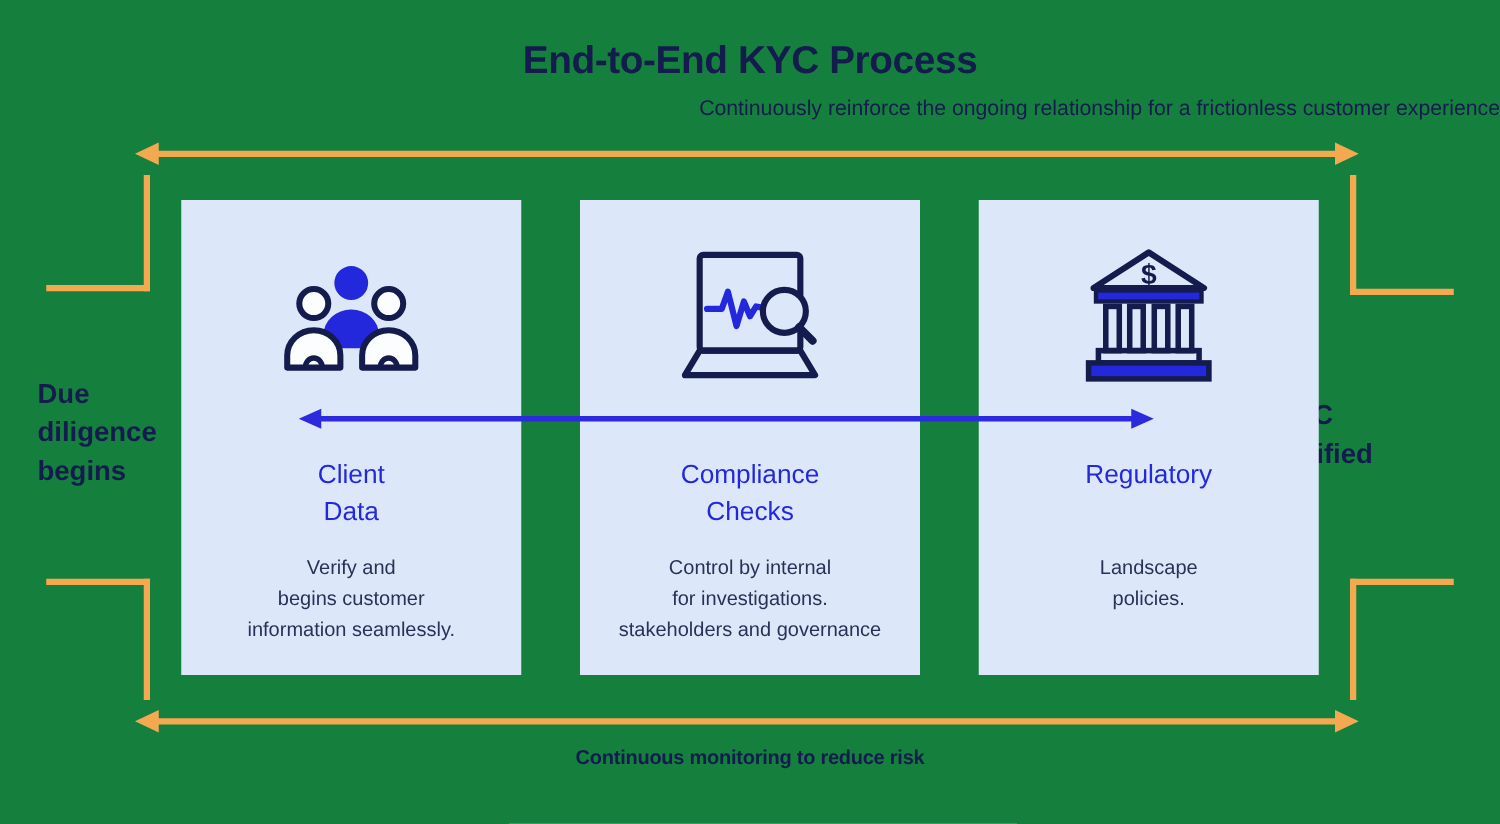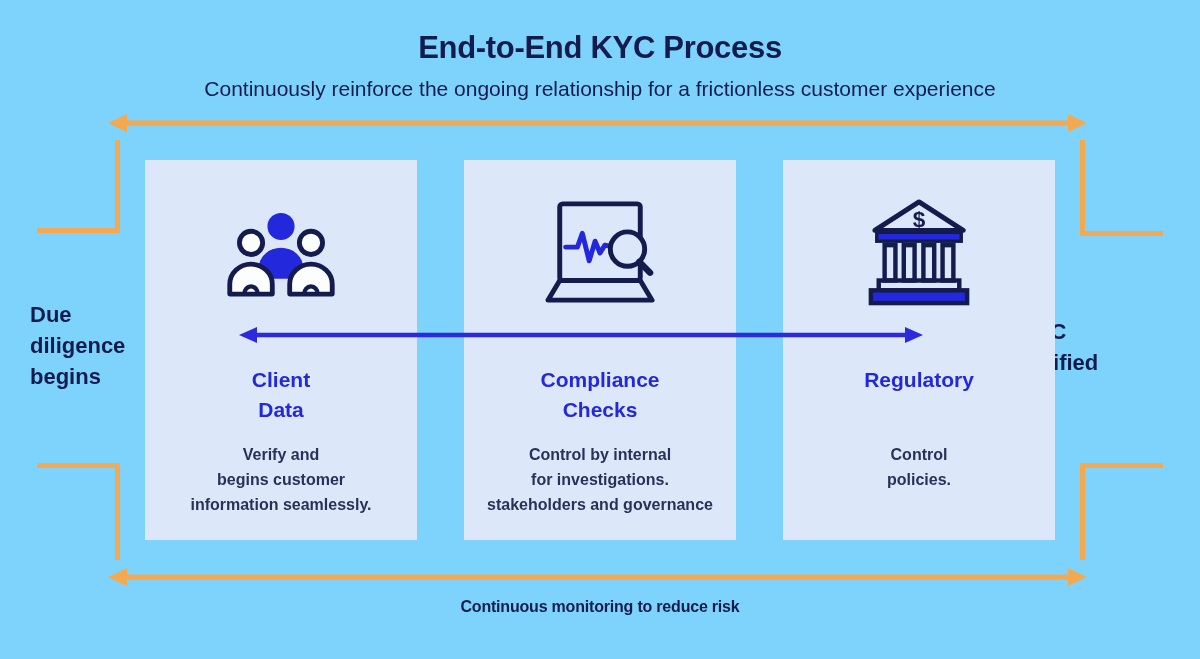--- a/index.html
+++ b/index.html
@@ -4,26 +4,26 @@
 <style>
   :root{
     --navy:#141B4D;
     --blue:#2428DC;
     --orange:#F4A951;
     --card_bg:#DCE7FA;
     --body_text:#2A3157;
   }
   *{margin:0;padding:0;box-sizing:border-box;}
   body{background:#ffffff;font-family:"Liberation Sans",sans-serif;}
-  .canvas{position:relative;width:1200px;height:659px;background:#7dd3fc;overflow:hidden;}
+  .canvas{position:relative;width:1200px;height:659px;background:#15803d;overflow:hidden;}
 
   .title{position:absolute;top:30px;left:0;width:100%;text-align:center;
          font-size:31px;font-weight:700;color:var(--navy);letter-spacing:-0.3px;}
-  .subtitle{position:absolute;top:77px;left:0;width:100%;text-align:center;
-         font-size:21px;color:var(--navy);}
+  .subtitle{position:absolute;top:77px;left:0;width:100%;text-align:right;
+         font-size:17px;color:var(--navy);}
 
   .h-arrow{position:absolute;left:105px;width:985px;height:26px;}
   .h-arrow.top{top:110px;}
   .h-arrow.bottom{top:564px;}
   .mid-arrow{position:absolute;left:237px;top:324px;width:688px;height:22px;z-index:5;}
 
   .bracket{position:absolute;width:83px;}
   .bracket.tl{left:37px;top:140px;height:93px;border-right:5px solid var(--orange);border-bottom:5px solid var(--orange);}
   .bracket.tr{left:1080px;top:140px;height:96px;border-left:5px solid var(--orange);border-bottom:5px solid var(--orange);}
   .bracket.bl{left:37px;top:463px;height:97px;border-right:5px solid var(--orange);border-top:5px solid var(--orange);}
@@ -36,23 +36,23 @@
   .bottom-caption{position:absolute;top:598px;left:0;width:100%;text-align:center;
          font-size:16px;font-weight:700;color:var(--navy);letter-spacing:-0.2px;}
 
   .card{position:absolute;top:160px;width:272px;height:380px;background:var(--card_bg);}
   .card.c1{left:145px;}
   .card.c2{left:464px;}
   .card.c3{left:783px;}
   .icon-box{position:absolute;top:36px;left:0;width:100%;height:114px;
             display:flex;align-items:center;justify-content:center;}
   .card-title{position:absolute;top:205px;left:0;width:100%;text-align:center;
-            font-size:21px;font-weight:700;color:var(--blue);line-height:30px;}
+            font-size:21px;font-weight:400;color:var(--blue);line-height:30px;}
   .card-desc{position:absolute;top:282px;left:8px;right:8px;text-align:center;
-            font-size:16px;color:var(--body_text);line-height:25px;font-weight:bold;}
+            font-size:16px;color:var(--body_text);line-height:25px;}
   .line{display:block;}
 
   svg{display:block;}
   svg text{font-family:"Liberation Sans",sans-serif;}
 </style>
 </head>
 <body>
 
 <div class="canvas">
 
@@ -129,21 +129,21 @@
         <rect x="64.5" y="48" width="11" height="36" fill="none" stroke="#141B4D" stroke-width="4.5"></rect>
         <rect x="84" y="48" width="11" height="36" fill="none" stroke="#141B4D" stroke-width="4.5"></rect>
         <rect x="19" y="84" width="82" height="10" fill="none" stroke="#141B4D" stroke-width="4.5"></rect>
         <rect x="11" y="94" width="98" height="13" fill="#2428DC" stroke="#141B4D" stroke-width="4.5"></rect>
       </svg>
     </div>
     <div class="card-title">
       <span class="line">Regulatory</span>
     </div>
     <div class="card-desc">
-      <span class="line">Control</span>
+      <span class="line">Landscape</span>
       <span class="line">policies.</span>
     </div>
   </div>
 
   <svg class="mid-arrow" viewBox="0 0 688 22">
     <line x1="18" y1="11" x2="670" y2="11" stroke="#2B2BDD" stroke-width="4.5"></line>
     <polygon points="2,11 20,3 20,19" fill="#2B2BDD"></polygon>
     <polygon points="686,11 668,3 668,19" fill="#2B2BDD"></polygon>
   </svg>
 

